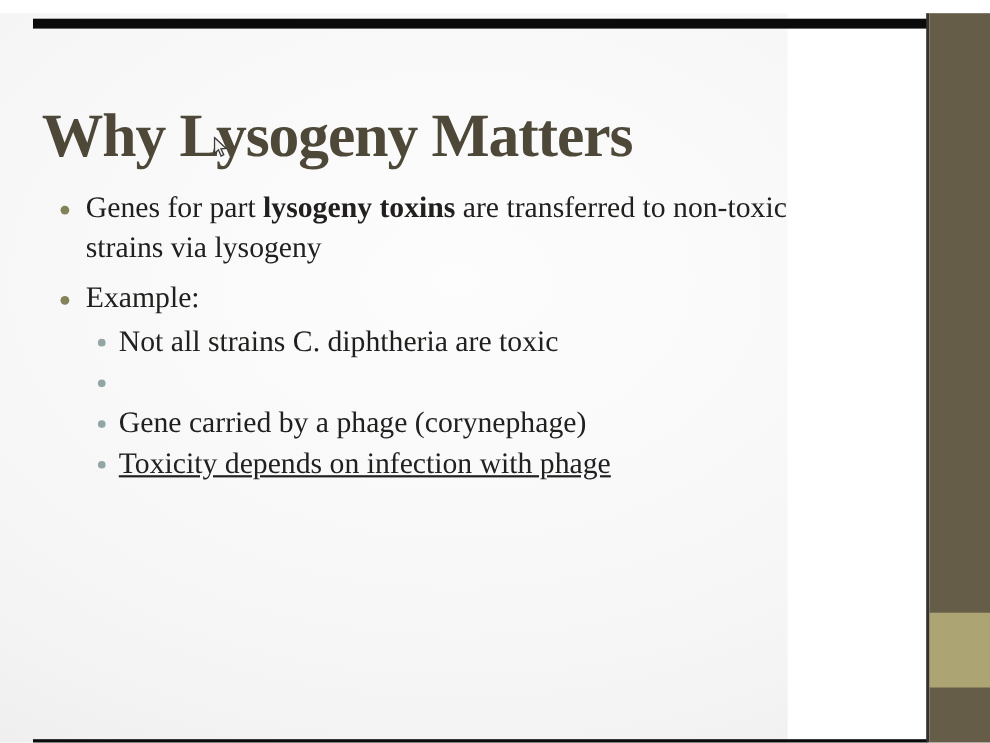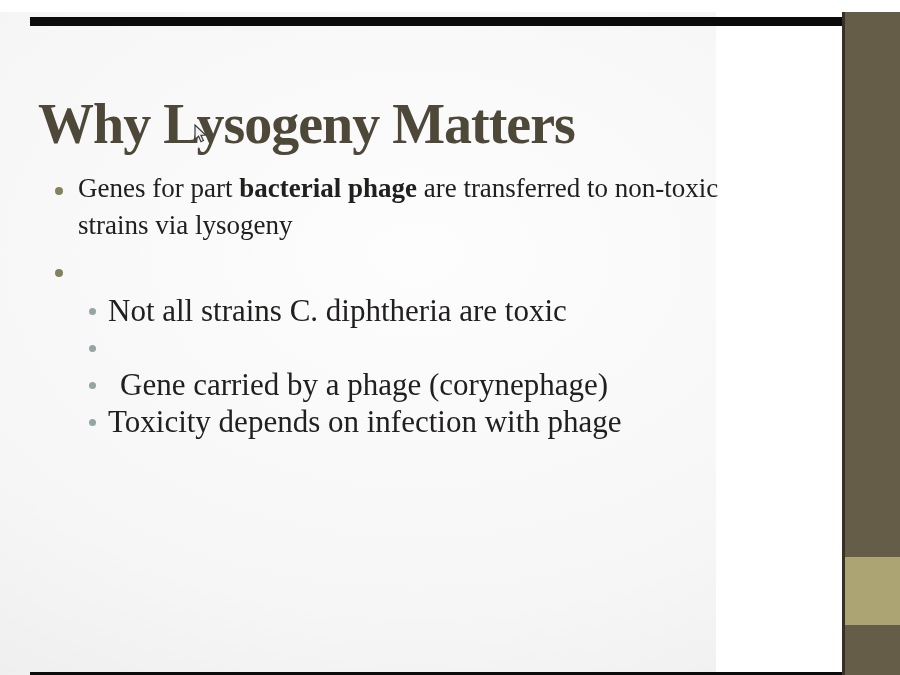--- a/index.html
+++ b/index.html
@@ -76,55 +76,56 @@
   .b-text {
     position: absolute; left: 78px;
     width: 700px;
     font-size: 27px; line-height: 37px;
     color: var(--body-text);
   }
   .b-text b { font-weight: bold; }
   .s-text {
     position: absolute; left: 108px;
     width: 680px;
-    font-size: 31px; line-height: 37px;
+    font-size: 27px; line-height: 37px;
     color: var(--body-text);
     white-space: nowrap;
   }
 
   .cursor {
     position: absolute; left: 194px; top: 112px;
     width: 14px; height: 20px;
   }
 </style>
 </head>
 <body>
 
 <div class="canvas">
 
   <div class="letterbox top"></div>
   <div class="letterbox bottom"></div>
 
   <h1 class="slide-title">Why Lysogeny Matters</h1>
 
   <span class="bullet-dot" style="left:55px; top:175px;"></span>
-  <div class="b-text" style="top:158px;"><span>Genes for part </span><b>bacterial phage</b><span> are transferred to non-toxic strains via lysogeny</span></div>
+  <div class="b-text" style="top:158px;"><span>Genes for part </span><b>lysogeny toxins</b><span> are transferred to non-toxic strains via lysogeny</span></div>
 
   <span class="bullet-dot" style="left:55px; top:257px;"></span>
+  <div class="b-text" style="top:240px;">Example:</div>
 
   <span class="sub-dot" style="left:89px; top:296px;"></span>
   <div class="s-text" style="top:280px;">Not all strains C. diphtheria are toxic</div>
 
   <span class="sub-dot" style="left:89px; top:333px;"></span>
 
   <span class="sub-dot" style="left:89px; top:370px;"></span>
-  <div class="s-text" style="top:354px;margin-left:12px;">Gene carried by a phage (corynephage)</div>
+  <div class="s-text" style="top:354px;">Gene carried by a phage (corynephage)</div>
 
   <span class="sub-dot" style="left:89px; top:407px;"></span>
-  <div class="s-text" style="top:391px;">Toxicity depends on infection with phage</div>
+  <div class="s-text" style="top:391px;text-decoration:underline;">Toxicity depends on infection with phage</div>
 
   <div class="sidebar-line"></div>
   <div class="sidebar">
     <div class="sidebar-band"></div>
   </div>
 
   <svg class="cursor" viewBox="0 0 14 20">
     <path d="M1,1 L1,15.5 L4.6,12.2 L7,17.8 L9.4,16.6 L6.9,11.3 L11.6,11 Z" fill="#f4f2f0" stroke="#3a3a3a" stroke-width="1.2" stroke-linejoin="miter"></path>
   </svg>
 

